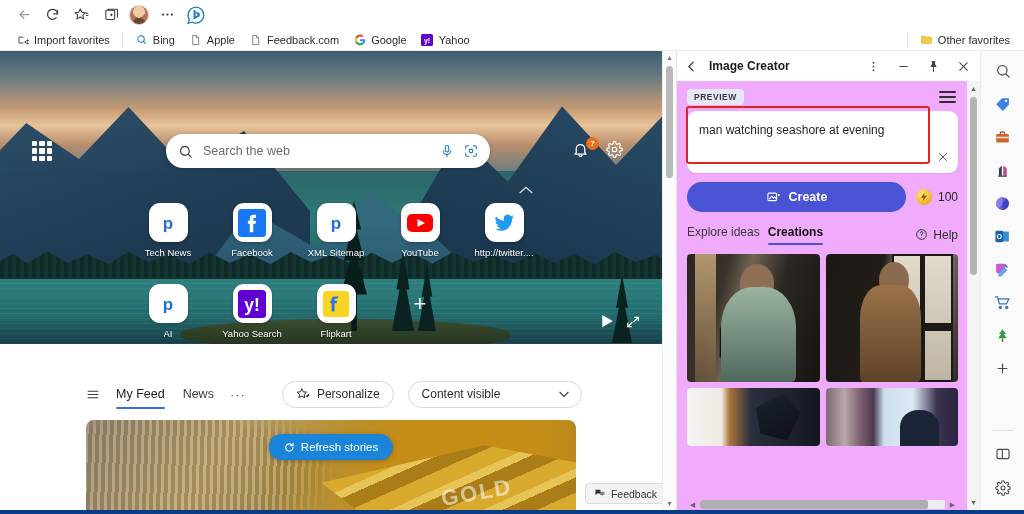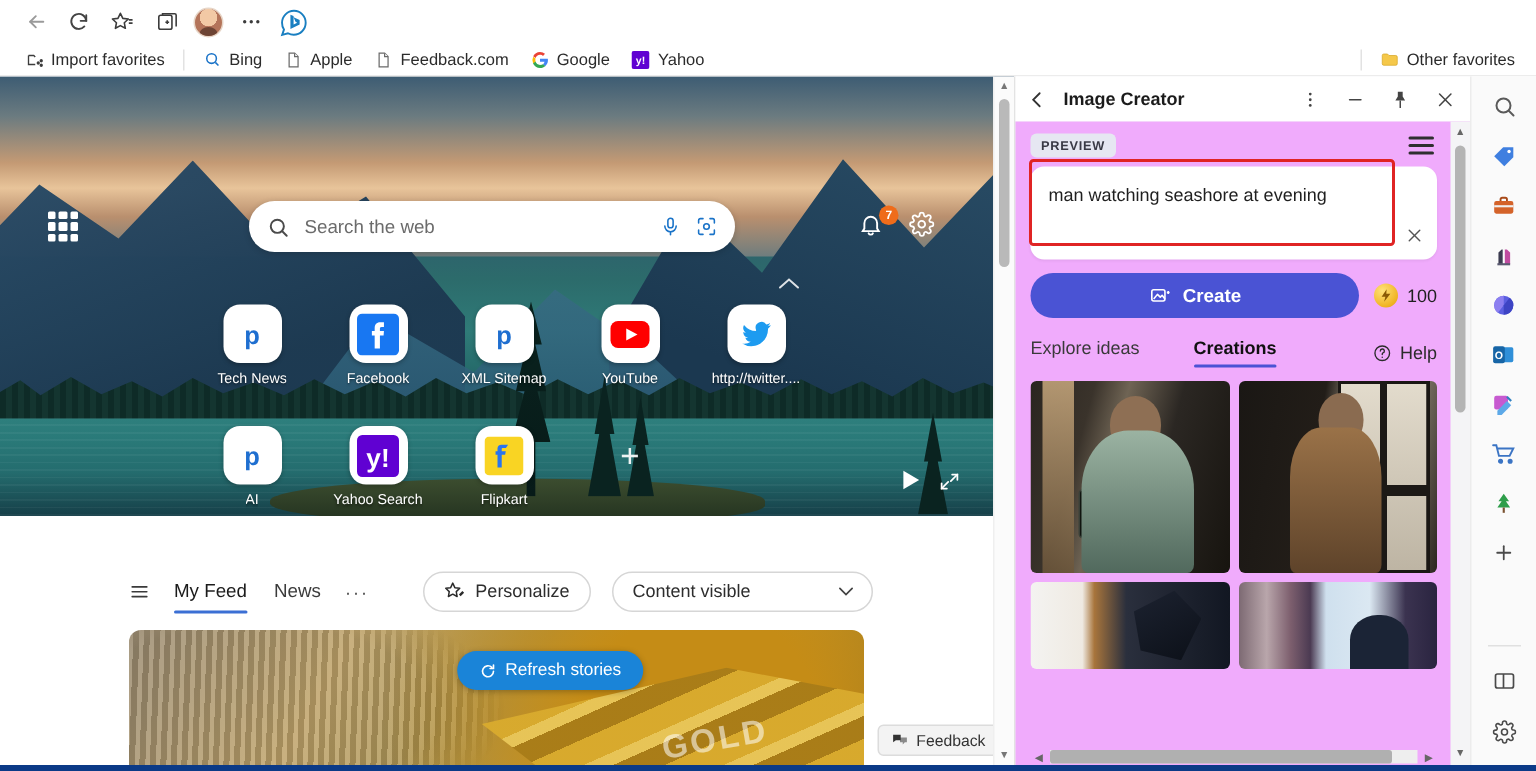--- a/index.html
+++ b/index.html
@@ -185,21 +185,21 @@
     clip-path: polygon(14% 100%, 0 62%, 64% 10%, 100% 34%, 100% 100%);
     opacity:.95;
   }
   .gold-word {
     position:absolute; right:13%; bottom:4%; font-size:22px; font-weight:700; color:rgba(255,255,255,.55);
     letter-spacing:2px; transform: rotate(-10deg);
   }
   .refresh-btn {
     position:absolute; left:50%; transform:translateX(-50%); top:14px;
     height:26px; background:#1a84d8; color:#fff; border-radius:14px; font-size:11.5px;
-    display:flex; align-items:center; gap:6px; padding: 0 15px; box-shadow:0 1px 4px rgba(0,0,0,.28);margin-left:36px;
+    display:flex; align-items:center; gap:6px; padding: 0 15px; box-shadow:0 1px 4px rgba(0,0,0,.28);
   }
   .feedback-btn {
     position:absolute; right:10px; bottom:6px; height:21px; background:#f3f3f3; border:1px solid #dcdcdc;
     border-radius:4px; display:flex; align-items:center; gap:5px; padding: 0 8px; font-size:10.5px; color:#333;
   }
 
   
   .page-scroll {
     position:absolute; right:0; top:0; bottom:0; width:14px; background:#fbfbfb; border-left:1px solid #efefef;
     display:flex; flex-direction:column; align-items:center; justify-content:space-between; z-index: 5;
@@ -238,25 +238,25 @@
     flex:1 1 auto; height:30px; background:#4a53d4; color:#fff; border-radius:16px;
     display:flex; align-items:center; justify-content:center; gap:8px; font-size:12.5px; font-weight:700;
   }
   .coin-wrap { display:flex; align-items:center; gap:6px; }
   .coin {
     width:16px;height:16px;border-radius:50%; background: radial-gradient(circle at 35% 30%, #ffe27a, #f0b323 70%, #d89a10);
     display:flex;align-items:center;justify-content:center;
   }
   .coin-amt { font-size:12px; color:#1f1f1f; }
 
-  .tabs-row { display:flex; align-items:center; gap:36px; margin-top:13px; padding-bottom:7px; position:relative; }
+  .tabs-row { display:flex; align-items:center; gap:8px; margin-top:13px; padding-bottom:7px; position:relative; }
   .ptab { font-size:12px; color:#3a3a3a; position:relative; padding-bottom:6px; }
   .ptab.sel { font-weight:700; color:#111; }
   .ptab.sel::after { content:""; position:absolute; left:0; right:0; bottom:0; height:2.5px; background:#4a53d4; border-radius:2px; }
-  .help { margin-left:auto; display:flex; align-items:flex-end; gap:5px; font-size:12px; color:#2b2b2b; }
+  .help { margin-left:auto; display:flex; align-items:flex-start; gap:5px; font-size:12px; color:#2b2b2b; }
 
   .gallery-shell { flex:1 1 auto; position:relative; min-height:0; margin-top:2px; }
   .gallery {
     position:absolute; inset:0 0 13px 0; display:grid; grid-template-columns:1fr 1fr; gap:6px; overflow:hidden;
     align-content:start;
   }
   .gcell { border-radius:4px; overflow:hidden; position:relative; height:128px; }
   .gcell.short { height:58px; }
 
   .img1 { background: linear-gradient(105deg,#2a2520 0%, #3a332b 26%, #6f6454 40%, #2b2723 62%, #17140f 100%); }

